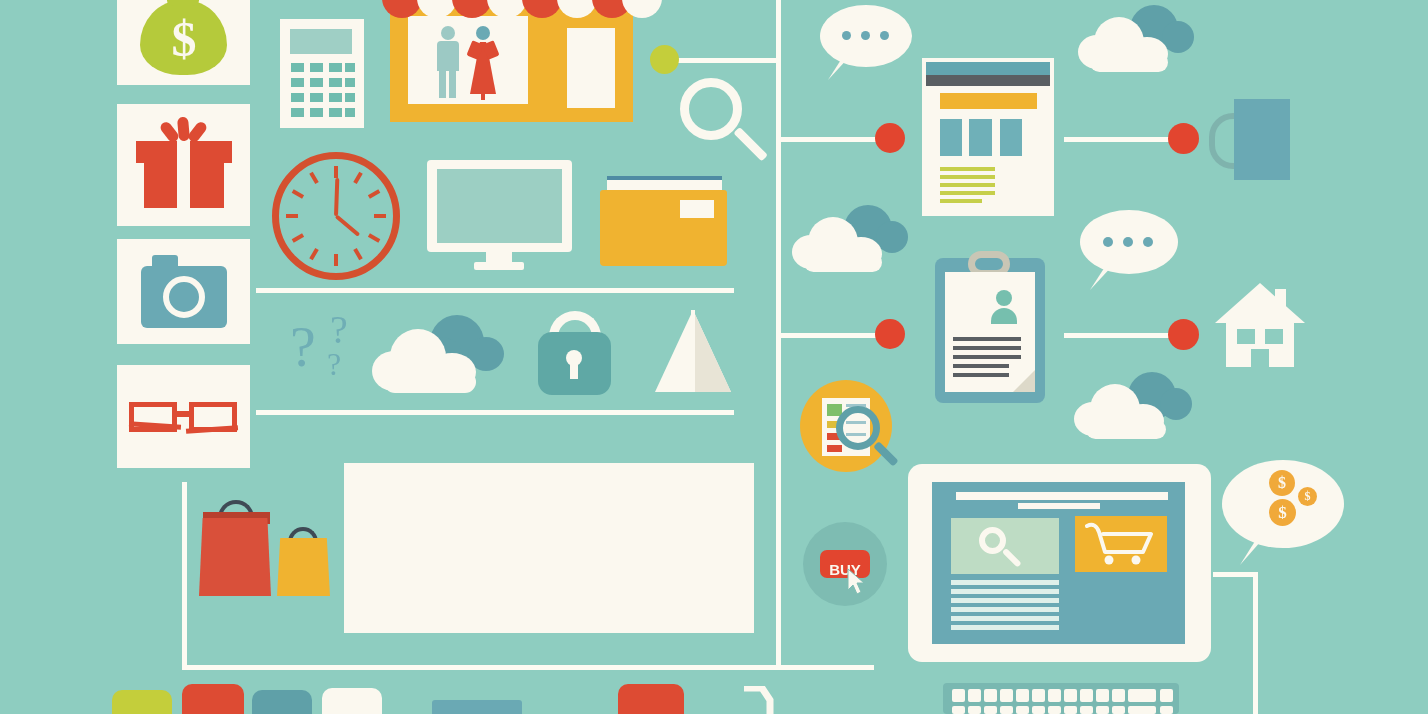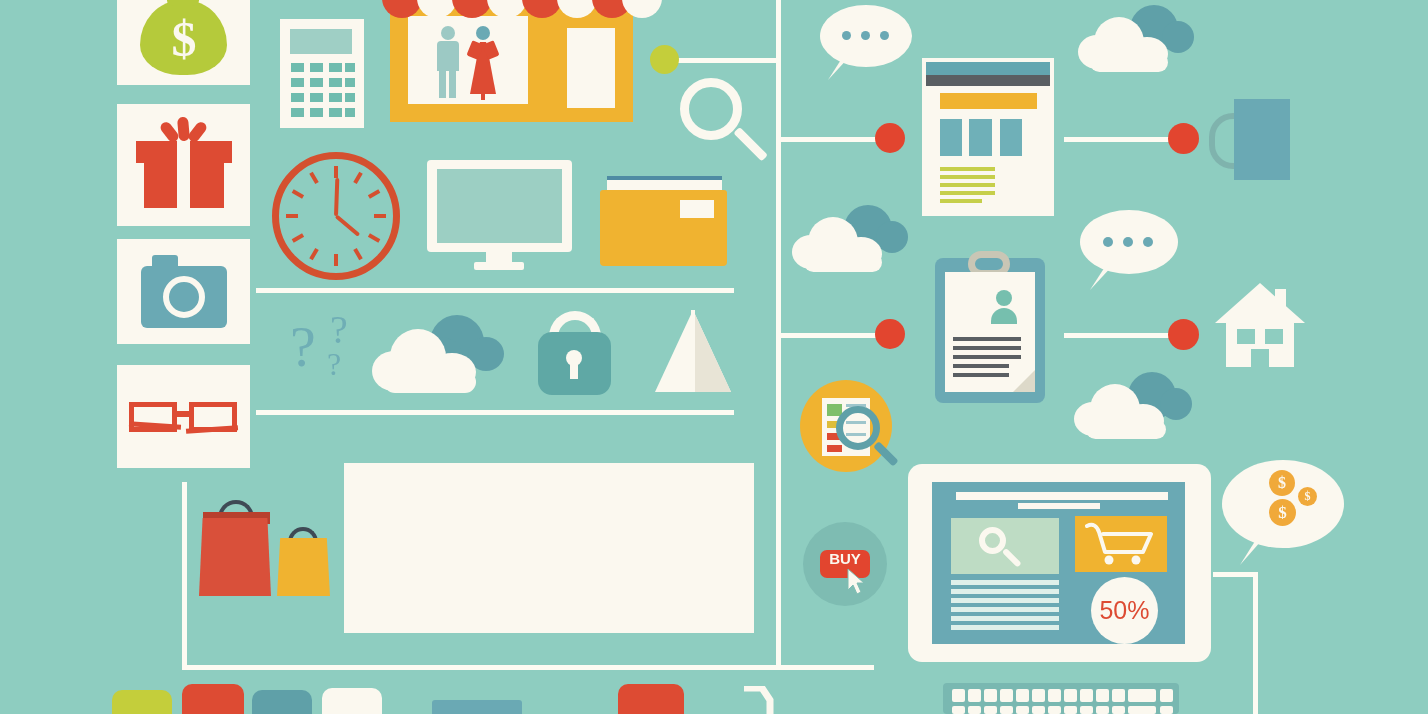--- a/index.html
+++ b/index.html
@@ -103,21 +103,21 @@
 
   
   .ds-circle{position:absolute;border-radius:50%;background:#f0b330;}
   .ds-page{position:absolute;background:#fbf8ef;}
   .ds-row{position:absolute;}
   .ds-glass{position:absolute;border-radius:50%;border:7px solid #5fa0a8;box-sizing:border-box;}
   .ds-handle{position:absolute;background:#5fa0a8;transform-origin:50% 0;border-radius:3px;}
 
   
   .buy-circle{position:absolute;border-radius:50%;background:#7ebcb2;}
-  .buy-btn{position:absolute;background:#e2452f;border-radius:7px;display:flex;align-items:flex-start;justify-content:center;}
+  .buy-btn{position:absolute;background:#e2452f;border-radius:7px;display:flex;align-items:flex-end;justify-content:center;}
   .buy-text{color:#fbf8ef;font-weight:bold;}
 
   
   .tab-frame{position:absolute;background:#fbf8ef;border-radius:14px;}
   .tab-screen{position:absolute;background:#6aa9b4;}
   .tab-line{position:absolute;background:#fbf8ef;}
   .tab-searchbox{position:absolute;background:#bedcc4;}
   .tab-mag{position:absolute;border-radius:50%;border:6px solid #fbf8ef;box-sizing:border-box;}
   .tab-maghandle{position:absolute;background:#fbf8ef;transform-origin:50% 0;border-radius:3px;}
   .tab-cartbox{position:absolute;background:#f0b330;}
@@ -419,23 +419,20 @@
       <circle cx="24" cy="38" r="4.5" fill="#fbf8ef"></circle>
       <circle cx="51" cy="38" r="4.5" fill="#fbf8ef"></circle>
     </svg>
   </div>
   <div class="stripe" style="left:951px;top:580px;width:108px;height:5px;"></div>
   <div class="stripe" style="left:951px;top:589px;width:108px;height:5px;"></div>
   <div class="stripe" style="left:951px;top:598px;width:108px;height:5px;"></div>
   <div class="stripe" style="left:951px;top:607px;width:108px;height:5px;"></div>
   <div class="stripe" style="left:951px;top:616px;width:108px;height:5px;"></div>
   <div class="stripe" style="left:951px;top:625px;width:108px;height:5px;"></div>
-  <div class="badge50" style="left:1091px;top:577px;width:67px;height:67px;">
-    <span style="font-size:25px;">50%</span>
-  </div>
 
   <div class="mug-handle" style="left:1209px;top:113px;width:34px;height:56px;"></div>
   <div class="mug-body" style="left:1234px;top:99px;width:56px;height:81px;"></div>
 
   <div class="abs" style="left:1215px;top:283px;width:90px;height:84px;">
     <div style="position:absolute;left:0;top:0;width:0;height:0;border-left:45px solid transparent;border-right:45px solid transparent;border-bottom:40px solid #fbf8ef;"></div>
     <div class="house-chim" style="left:60px;top:6px;width:11px;height:26px;"></div>
     <div class="house-body" style="left:11px;top:38px;width:68px;height:46px;"></div>
     <div class="house-win" style="left:22px;top:46px;width:18px;height:15px;"></div>
     <div class="house-win" style="left:50px;top:46px;width:18px;height:15px;"></div>

